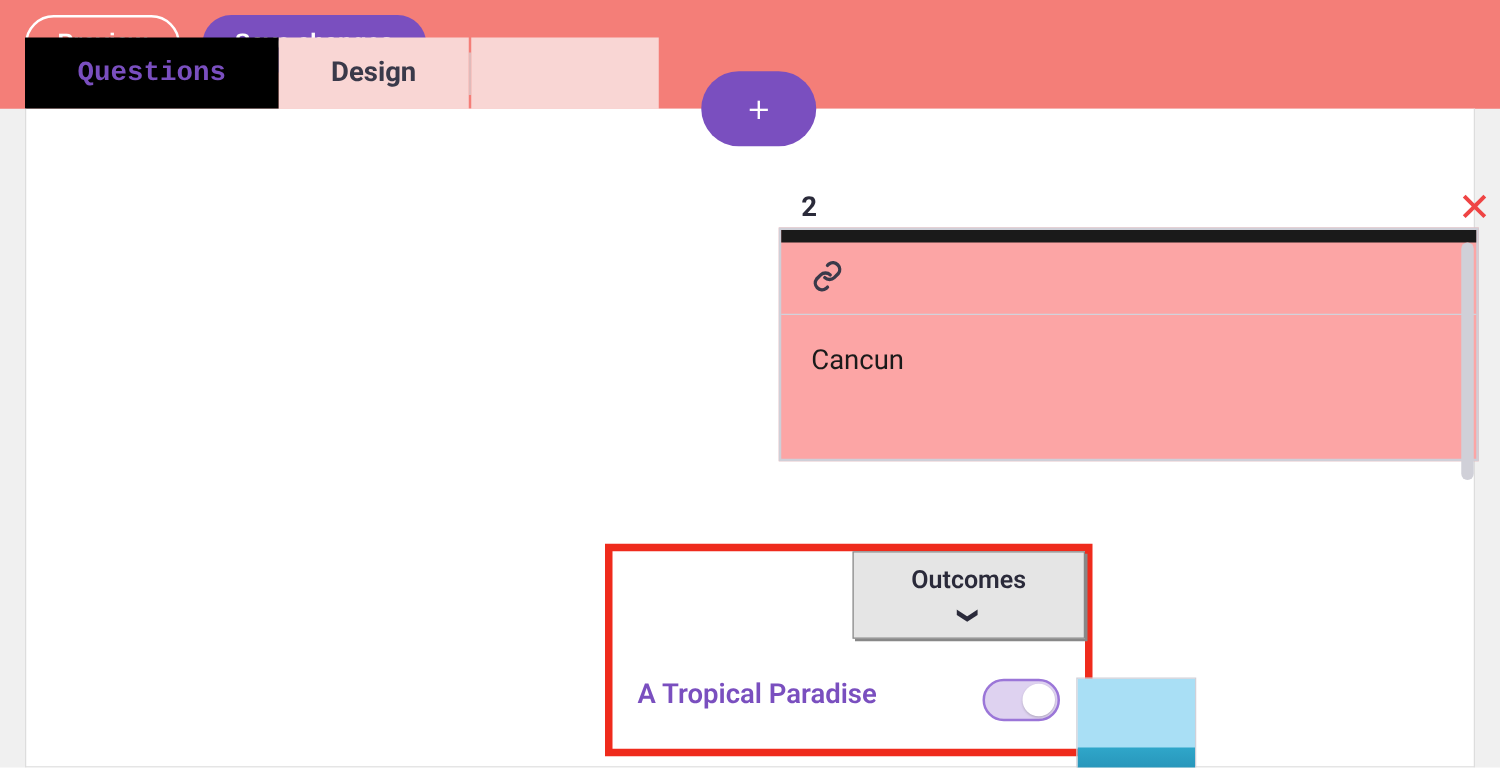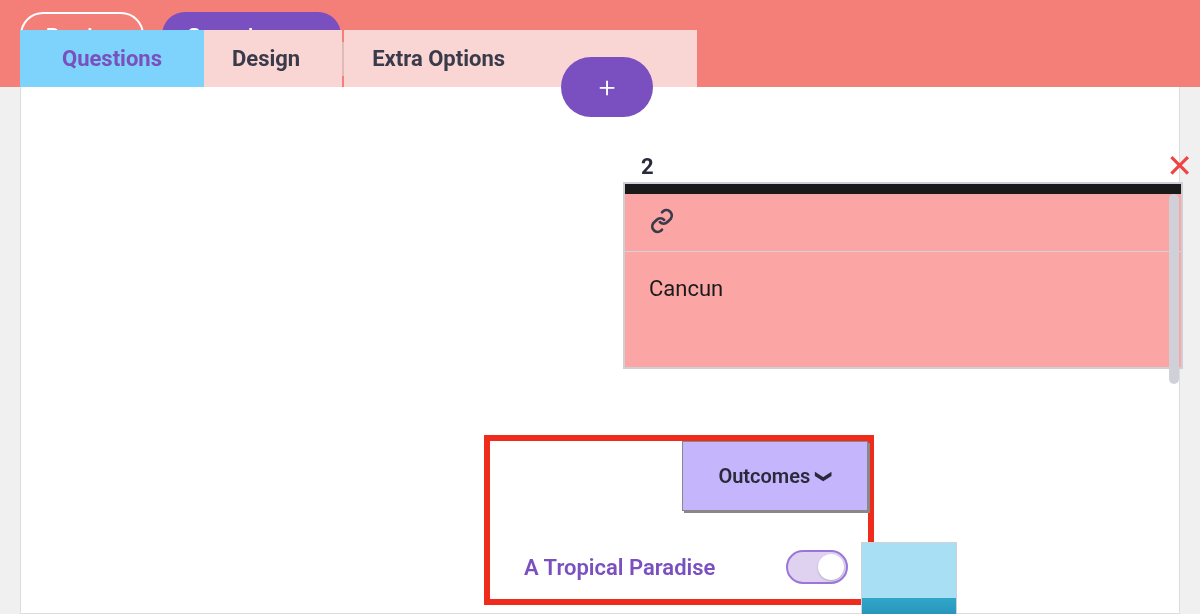--- a/index.html
+++ b/index.html
@@ -3,58 +3,57 @@
   <meta charset="utf-8">
   <style>
     * { margin:0; padding:0; box-sizing:border-box; }
     body { font-family:-apple-system,BlinkMacSystemFont,"Segoe UI",Roboto,sans-serif; background:#f0f0f0; width:1200px; height:614px; overflow:hidden; }
     .topbar { background:#f47e78; height:87px; padding:12px 20px 0; position:relative; }
     .btnrow { display:flex; gap:18px; }
     .btn-preview { border:2px solid #fff; background:transparent; color:#fff; font-size:19px; font-weight:600; padding:10px 24px; border-radius:26px; cursor:pointer; }
     .btn-save { border:none; background:#7a4fbf; color:#fff; font-size:19px; font-weight:600; padding:12px 26px; border-radius:26px; cursor:pointer; }
     .tabs { position:absolute; bottom:0; left:20px; display:flex; }
     .tab { font-size:22px; font-weight:700; padding:16px 42px; color:#3a3a4a; cursor:pointer; position:relative; }
-    .tab-active { background:#7dd3fc; color:#7a4fbf; }
-    .tab-inactive { background:#f9d6d4;padding-left:28px; }
+    .tab-active { background:#000000; color:#7a4fbf;font-family:Liberation Mono, monospace; }
+    .tab-inactive { background:#f9d6d4; }
     .tab-divider { width:2px; height:34px; background:#e0baba; align-self:center; }
     .tab-spacer { width:24px; background:transparent; }
     .content { background:#fff; margin:0 20px; height:calc(614px - 87px); position:relative; border:1px solid #ddd; border-top:none; }
     .addq { position:absolute; top:-30px; left:540px; background:#7a4fbf; color:#fff; font-size:22px; font-weight:700; padding:16px 32px; border-radius:32px; cursor:pointer; display:flex; align-items:center; gap:8px; z-index:5; }
     .addq-plus { font-size:28px; line-height:1; font-weight:400; }
     .qcard { position:absolute; top:95px; left:602px; width:560px; border:2px solid #cfcfd8; background:#fca5a5; }
     .qhead { position:absolute; top:63px; left:616px; width:560px; display:flex; justify-content:space-between; align-items:center; padding:0 4px; }
     .qnum { font-size:22px; font-weight:700; color:#2a2a3a; }
     .qclose { color:#ef4444; font-size:32px; line-height:1; cursor:pointer; }
     .qblack { height:10px; background:#1a1a1a; }
     .qtool { height:58px; border-bottom:1px solid #d2d2db; display:flex; align-items:center; padding:0 24px; }
     .link-icon { color:#3a3a4a; display:inline-block; }
     .qtext { padding:24px 24px 66px; font-size:22px; color:#1a1a1a; position:relative; }
     .qtext-scroll { position:absolute; right:2px; top:-58px; width:10px; height:190px; background:#d0d0d8; border-radius:5px; }
     .outcomes-zone { position:absolute; top:348px; left:463px; width:390px; height:170px; border:6px solid #ef2b1c; }
-    .outcomes-btn { position:absolute; top:0; right:0; width:186px; height:70px; background:#c4b5fd; border:1px solid #888; display:flex; align-items:center; justify-content:center; gap:8px; font-size:20px; font-weight:600; color:#2a2a3a; cursor:pointer; box-shadow:2px 2px 0 #888; }
+    .outcomes-btn { position:absolute; top:0; right:0; width:186px; height:70px; background:#e5e5e5; border:1px solid #888; display:flex; align-items:center; justify-content:center; gap:8px; font-size:20px; font-weight:600; color:#2a2a3a; cursor:pointer; box-shadow:2px 2px 0 #888;flex-direction:column; }
     .outcomes-chevron { font-size:16px; }
-    .outcome-item { position:absolute; bottom:8px; left:34px; right:20px; height:48px; display:flex; align-items:center; justify-content:space-between; }
+    .outcome-item { position:absolute; bottom:8px; left:20px; right:20px; height:48px; display:flex; justify-content:space-between; }
     .outcome-label { font-size:22px; font-weight:600; color:#7a4fbf; }
     .toggle { width:62px; height:34px; border:2px solid #9b76d8; border-radius:18px; background:#ded2f0; position:relative; cursor:pointer; }
     .toggle-knob { position:absolute; width:26px; height:26px; border-radius:50%; background:#fff; top:2px; right:2px; box-shadow:0 1px 2px rgba(0,0,0,.2); }
     .preview-img { position:absolute; top:455px; left:840px; width:96px; height:96px; border:1px solid #d0d0d8; background:linear-gradient(180deg,#a9dff5 0%,#a9dff5 58%,#2fa6c9 59%,#1f7fa6 100%); }
   </style>
 </head>
 <body>
 
 <div class="topbar">
   <div class="btnrow">
     <button class="btn-preview">Preview</button>
     <button class="btn-save">Save changes</button>
   </div>
   <div class="tabs">
     <div class="tab tab-active">Questions</div>
     <div class="tab tab-inactive">Design</div>
     <div class="tab-divider"></div>
-    <div class="tab tab-inactive">Extra Options</div>
     <div class="tab tab-inactive" style="width:150px"></div>
     <div class="tab-spacer"></div>
   </div>
 </div>
 
 <div class="content">
   <div class="addq">
     <span class="addq-plus">＋</span>
   </div>
 

